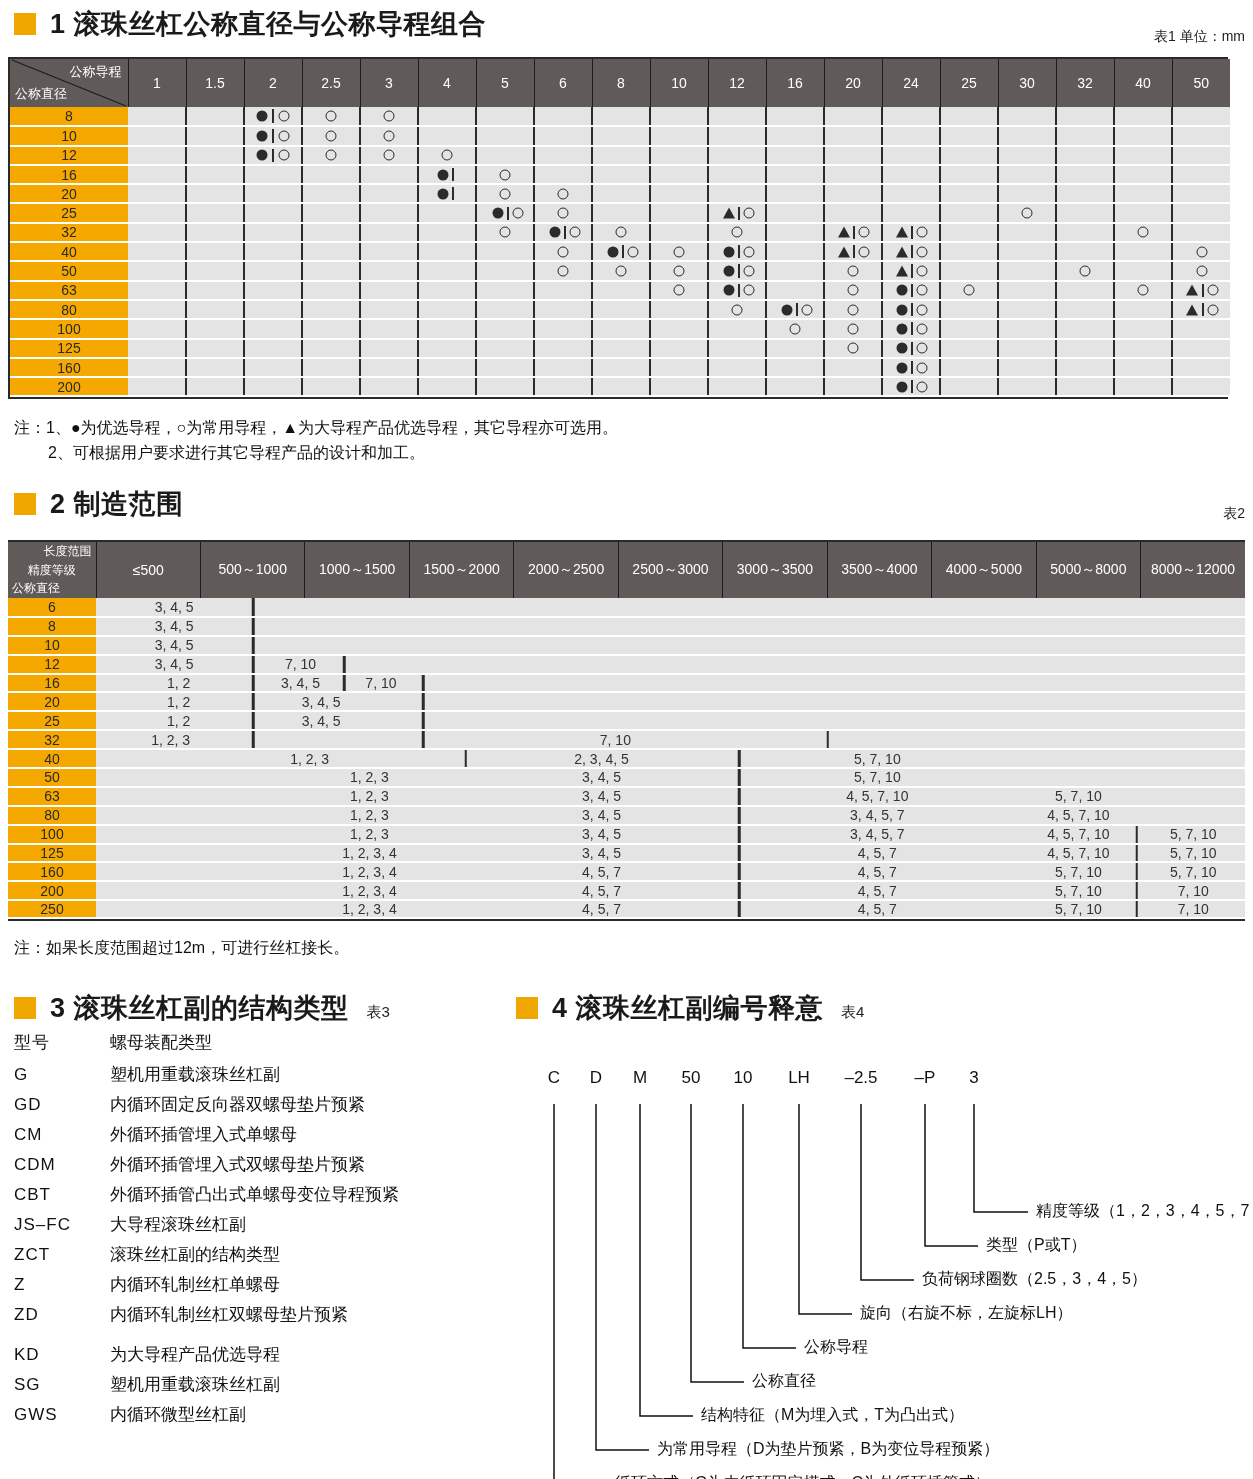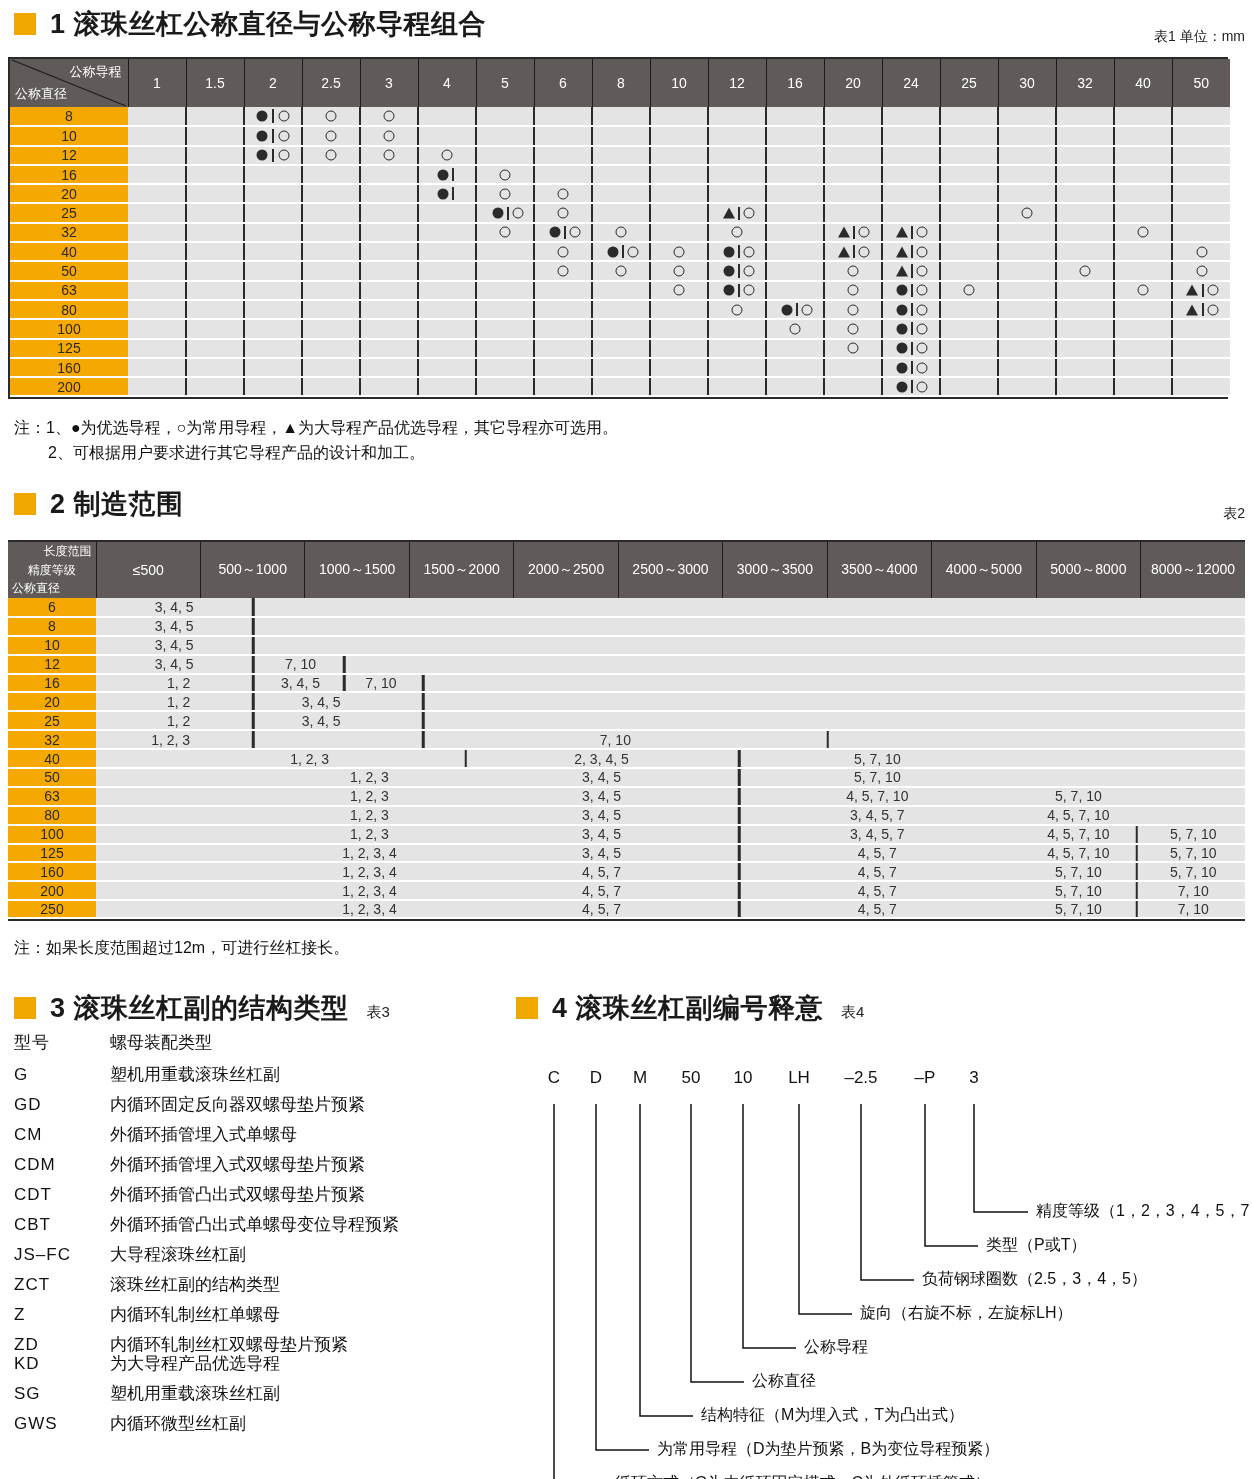--- a/index.html
+++ b/index.html
@@ -1030,40 +1030,36 @@
     </div>
     <div class="s3row" style="margin-bottom:13px">
       <span class="s3code">CM</span>
       <span class="s3desc">外循环插管埋入式单螺母</span>
     </div>
     <div class="s3row" style="margin-bottom:13px">
       <span class="s3code">CDM</span>
       <span class="s3desc">外循环插管埋入式双螺母垫片预紧</span>
     </div>
     <div class="s3row" style="margin-bottom:13px">
-      <span class="s3code">CDT</span>
-      <span class="s3desc">外循环插管凸出式双螺母垫片预紧</span>
-    </div>
-    <div class="s3row" style="margin-bottom:13px">
       <span class="s3code">CBT</span>
       <span class="s3desc">外循环插管凸出式单螺母变位导程预紧</span>
     </div>
     <div class="s3row" style="margin-bottom:13px">
       <span class="s3code">JS–FC</span>
       <span class="s3desc">大导程滚珠丝杠副</span>
     </div>
     <div class="s3row" style="margin-bottom:13px">
       <span class="s3code">ZCT</span>
       <span class="s3desc">滚珠丝杠副的结构类型</span>
     </div>
     <div class="s3row" style="margin-bottom:13px">
       <span class="s3code">Z</span>
       <span class="s3desc">内循环轧制丝杠单螺母</span>
     </div>
-    <div class="s3row" style="margin-bottom:2px">
+    <div class="s3row" style="margin-bottom:23px">
       <span class="s3code">ZD</span>
       <span class="s3desc">内循环轧制丝杠双螺母垫片预紧</span>
     </div>
     <div class="s3row" style="margin-bottom:13px">
       <span class="s3code">KD</span>
       <span class="s3desc">为大导程产品优选导程</span>
     </div>
     <div class="s3row" style="margin-bottom:13px">
       <span class="s3code">SG</span>
       <span class="s3desc">塑机用重载滚珠丝杠副</span>

